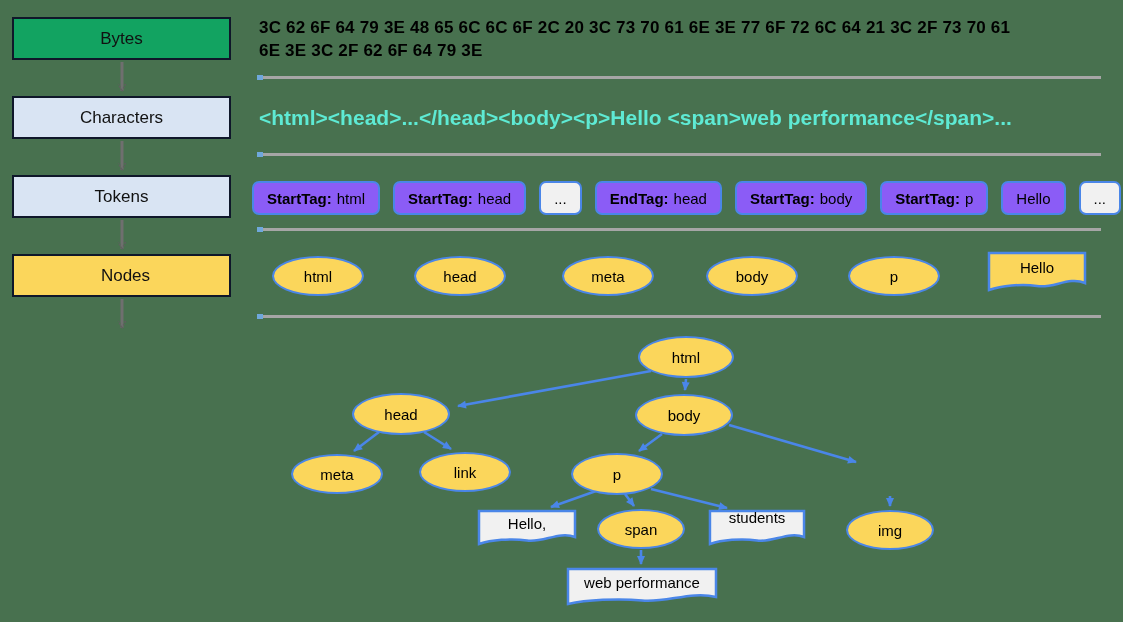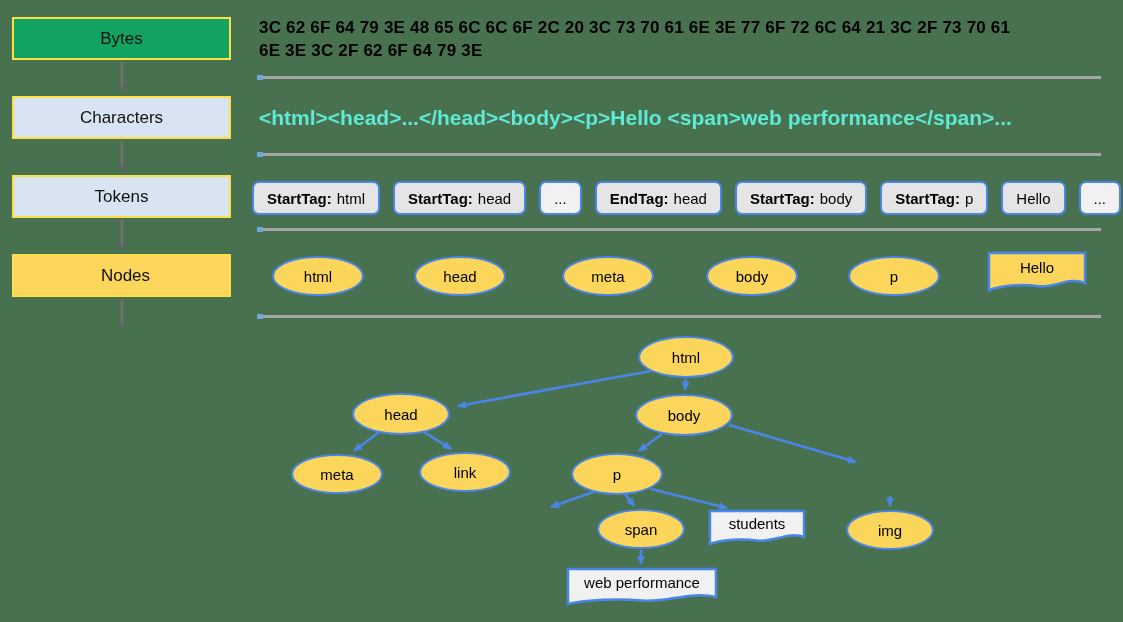--- a/index.html
+++ b/index.html
@@ -1,38 +1,38 @@
 <!DOCTYPE html>
 <html><head>
 <meta charset="utf-8">
 <style>
   html,body{margin:0;padding:0;}
   body{font-family:"Liberation Sans", sans-serif; background:#48714f;}
   .stage{position:relative; width:1123px; height:622px; background:#48714f; overflow:hidden;}
 
   
-  .pbox{position:absolute; left:12px; width:219px; height:43px; border:2px solid #fde047;
+  .pbox{position:absolute; left:12px; width:219px; height:43px; border:2px solid #0f172a;
         display:flex; align-items:center; justify-content:center;
         font-size:17px; color:#111; box-sizing:border-box;}
   .pbox.green{background:#12a361;}
   .pbox.blue{background:#d9e4f3;}
   .pbox.yellow{background:#fbd65b;padding-left:8px;}
 
   
   .sep{position:absolute; left:259px; width:842px; height:3px; background:#a6a6a6;}
   .sep::before{content:""; position:absolute; left:-2px; top:-1px; width:6px; height:5px; background:#6fa8dc;}
 
   
   .bytes{position:absolute; left:259px; top:16px; width:850px; font-size:17px; font-weight:600;
          color:#000000; line-height:23px; letter-spacing:0.2px; white-space:nowrap;}
   .chars{position:absolute; left:259px; top:106px; font-size:21px; font-weight:700; color:#5eead4; white-space:nowrap;}
 
   
   .tokens{position:absolute; left:252px; top:181px; display:flex; gap:13px; align-items:center;}
-  .token{height:34px; border:2.5px solid #4a86e8; border-radius:7px; background:#e5e5e5;
+  .token{height:34px; border:2.5px solid #4a86e8; border-radius:7px; background:#8b5cf6;
          display:flex; align-items:center; justify-content:center; padding:0 13px;
          font-size:15px; color:#000; box-sizing:border-box; white-space:nowrap;}
   .token.lite{background:#f1f1f1;}
   .token b{font-weight:700;}
   .token b:not(:empty){margin-right:5px;}
 
   
   .ell{position:absolute; border:2.5px solid #4a86e8; border-radius:50%; background:#fbd65b;
        display:flex; align-items:center; justify-content:center; font-size:15px; color:#000;
        box-sizing:border-box; z-index:2;}
@@ -179,25 +179,31 @@
   <div class="ell" style="left:571px; top:453px; width:92px; height:42px">
       <span>p</span>
     </div>
   <div class="ell" style="left:597px; top:509px; width:88px; height:40px">
       <span>span</span>
     </div>
   <div class="ell" style="left:846px; top:510px; width:88px; height:40px">
       <span>img</span>
     </div>
 
+  <div class="doc" style="left:477px; top:509px; width:100px; height:38px">
+    <svg viewBox="0 0 100 38" preserveAspectRatio="none">
+      <path d="M2 2 L98 2 L98 28 C82 22 66 34 50 31.5 C34 29 14 31 2 35 Z" fill="#f1f1f1" stroke="#4a86e8" stroke-width="2.5" vector-effect="non-scaling-stroke"></path>
+    </svg>
+    <span class="lbl" style="top:6px">Hello,</span>
+  </div>
   <div class="doc" style="left:708px; top:509px; width:98px; height:38px">
     <svg viewBox="0 0 100 38" preserveAspectRatio="none">
       <path d="M2 2 L98 2 L98 28 C82 22 66 34 50 31.5 C34 29 14 31 2 35 Z" fill="#f1f1f1" stroke="#4a86e8" stroke-width="2.5" vector-effect="non-scaling-stroke"></path>
     </svg>
-    <span class="lbl" style="top:6px">students</span>
+    <span class="lbl" style="top:0">students</span>
   </div>
   <div class="doc" style="left:566px; top:567px; width:152px; height:40px">
     <svg viewBox="0 0 152 40" preserveAspectRatio="none">
       <path d="M2 2 L150 2 L150 30 C125 24 100 36 76 33.5 C52 31 20 33 2 37 Z" fill="#f1f1f1" stroke="#4a86e8" stroke-width="2.5" vector-effect="non-scaling-stroke"></path>
     </svg>
     <span class="lbl" style="top:7px">web performance</span>
   </div>
 
 </div>
 

